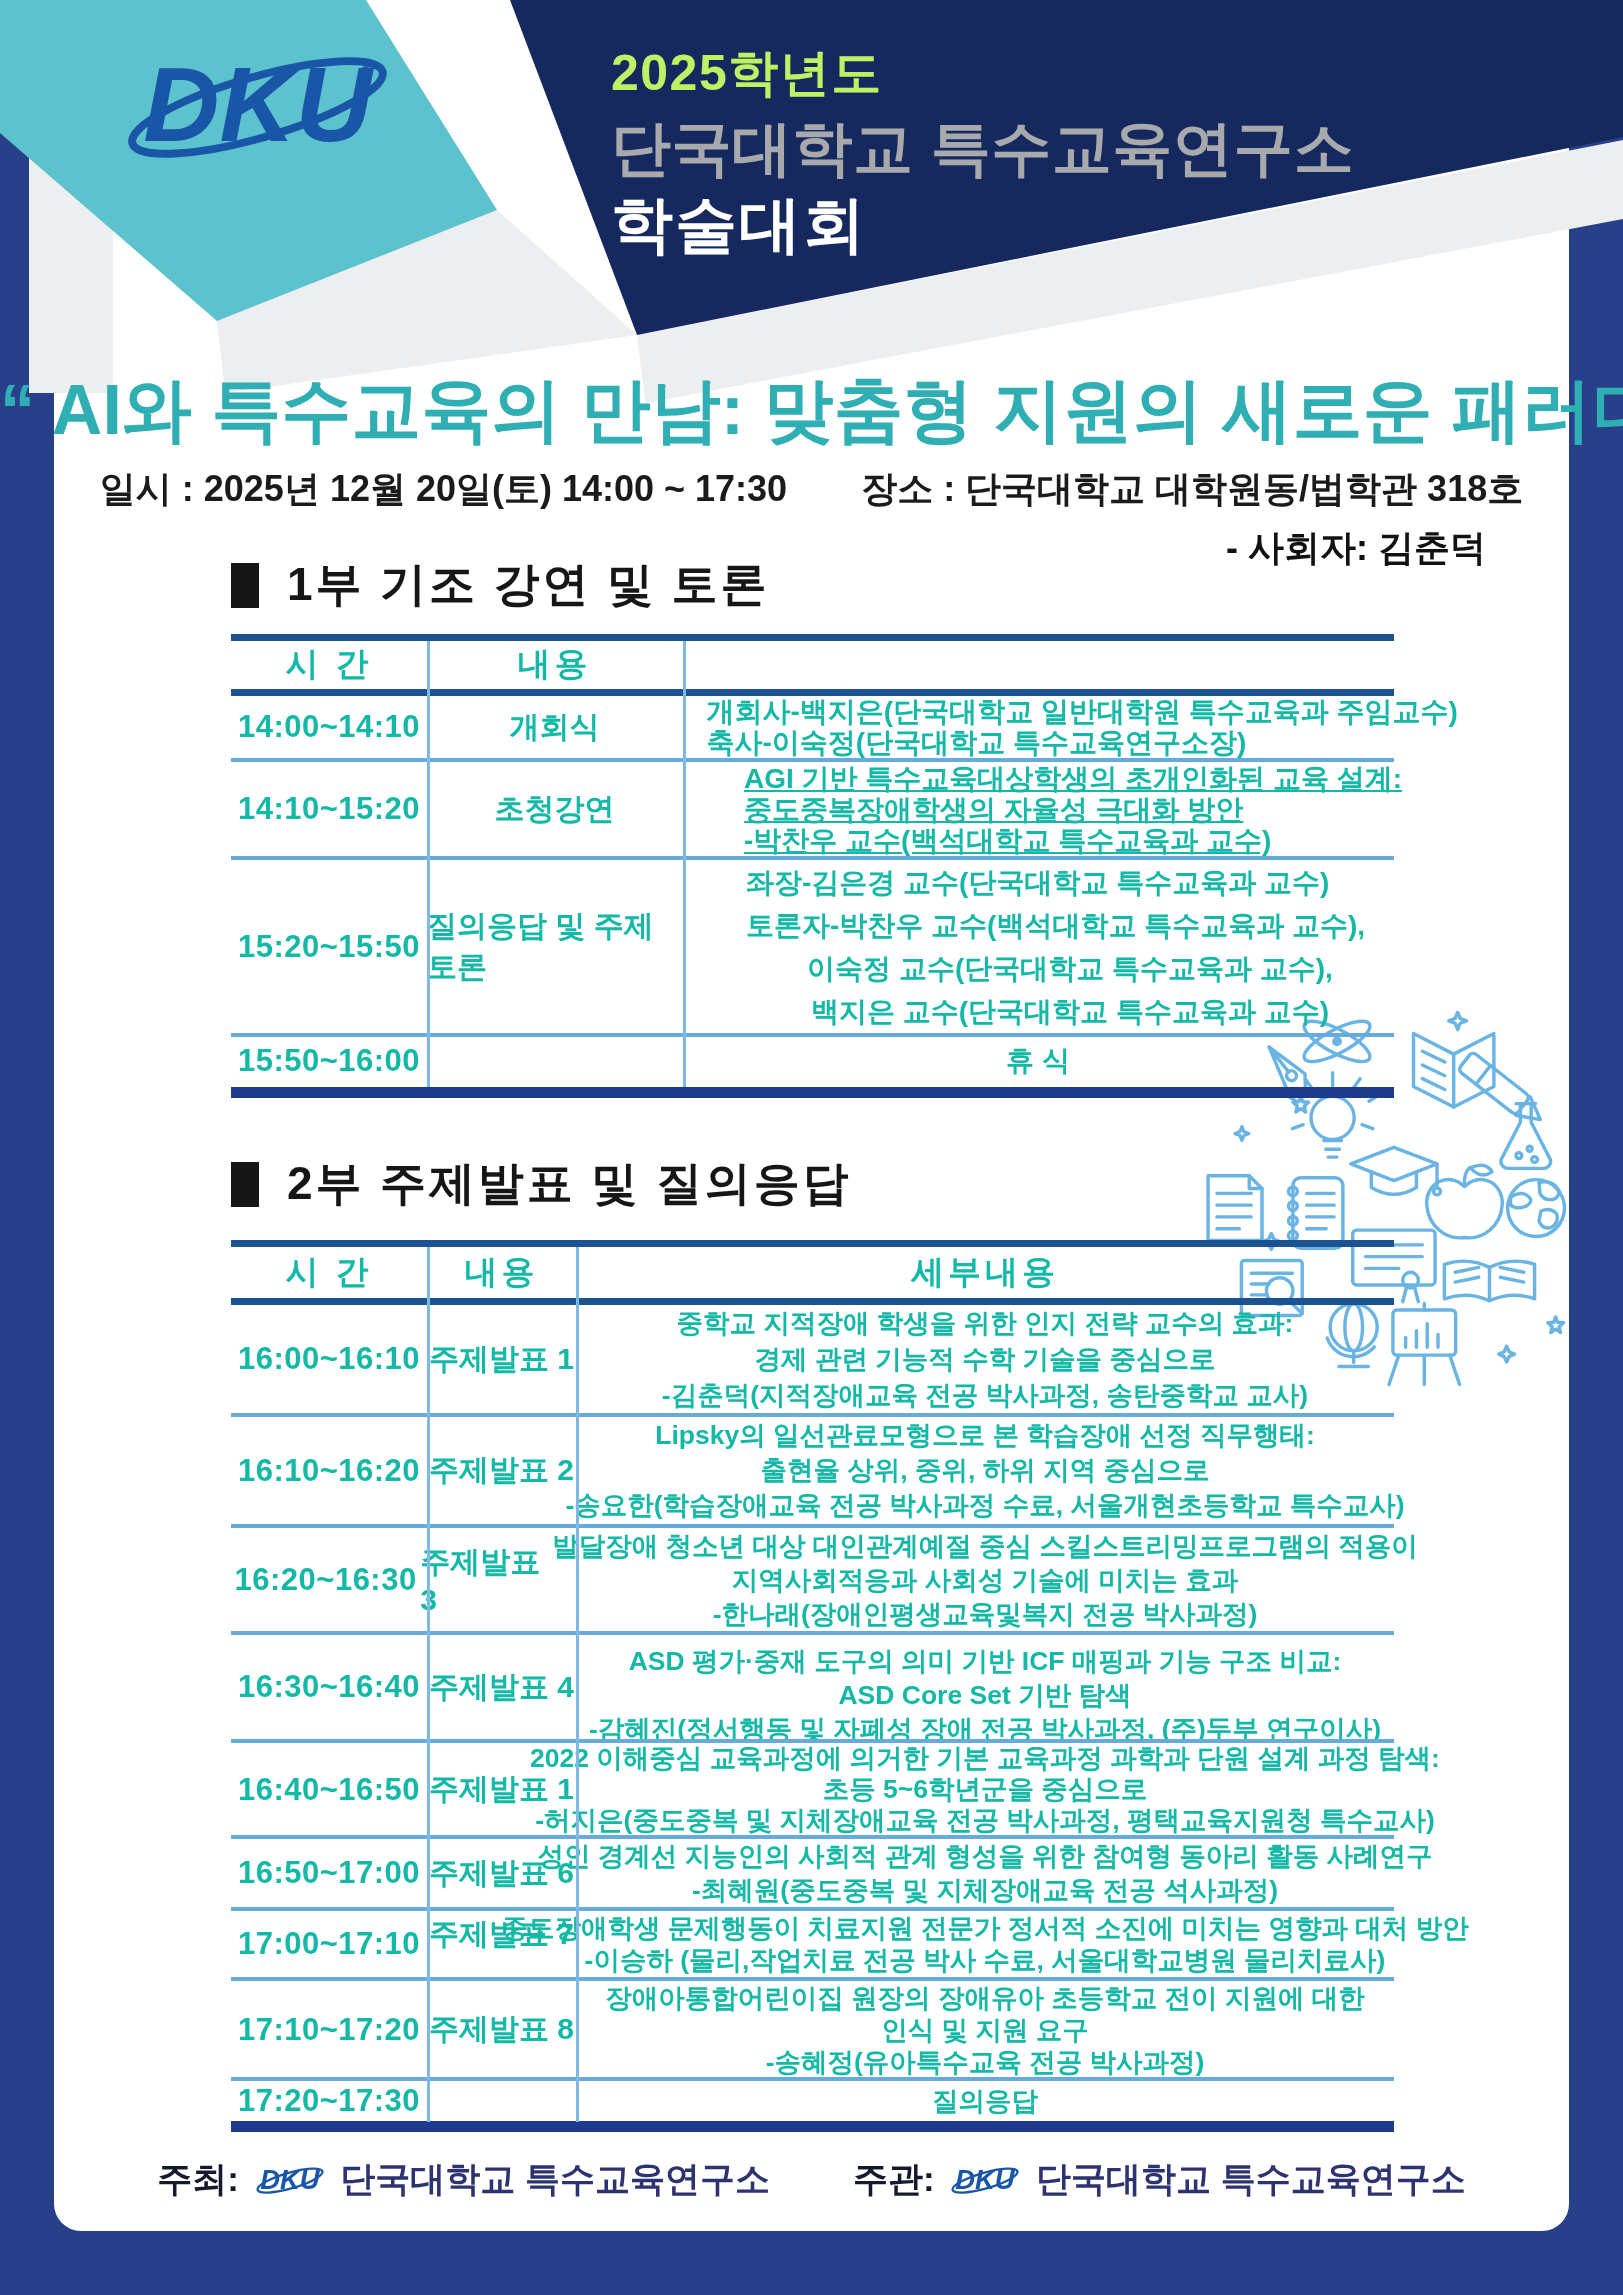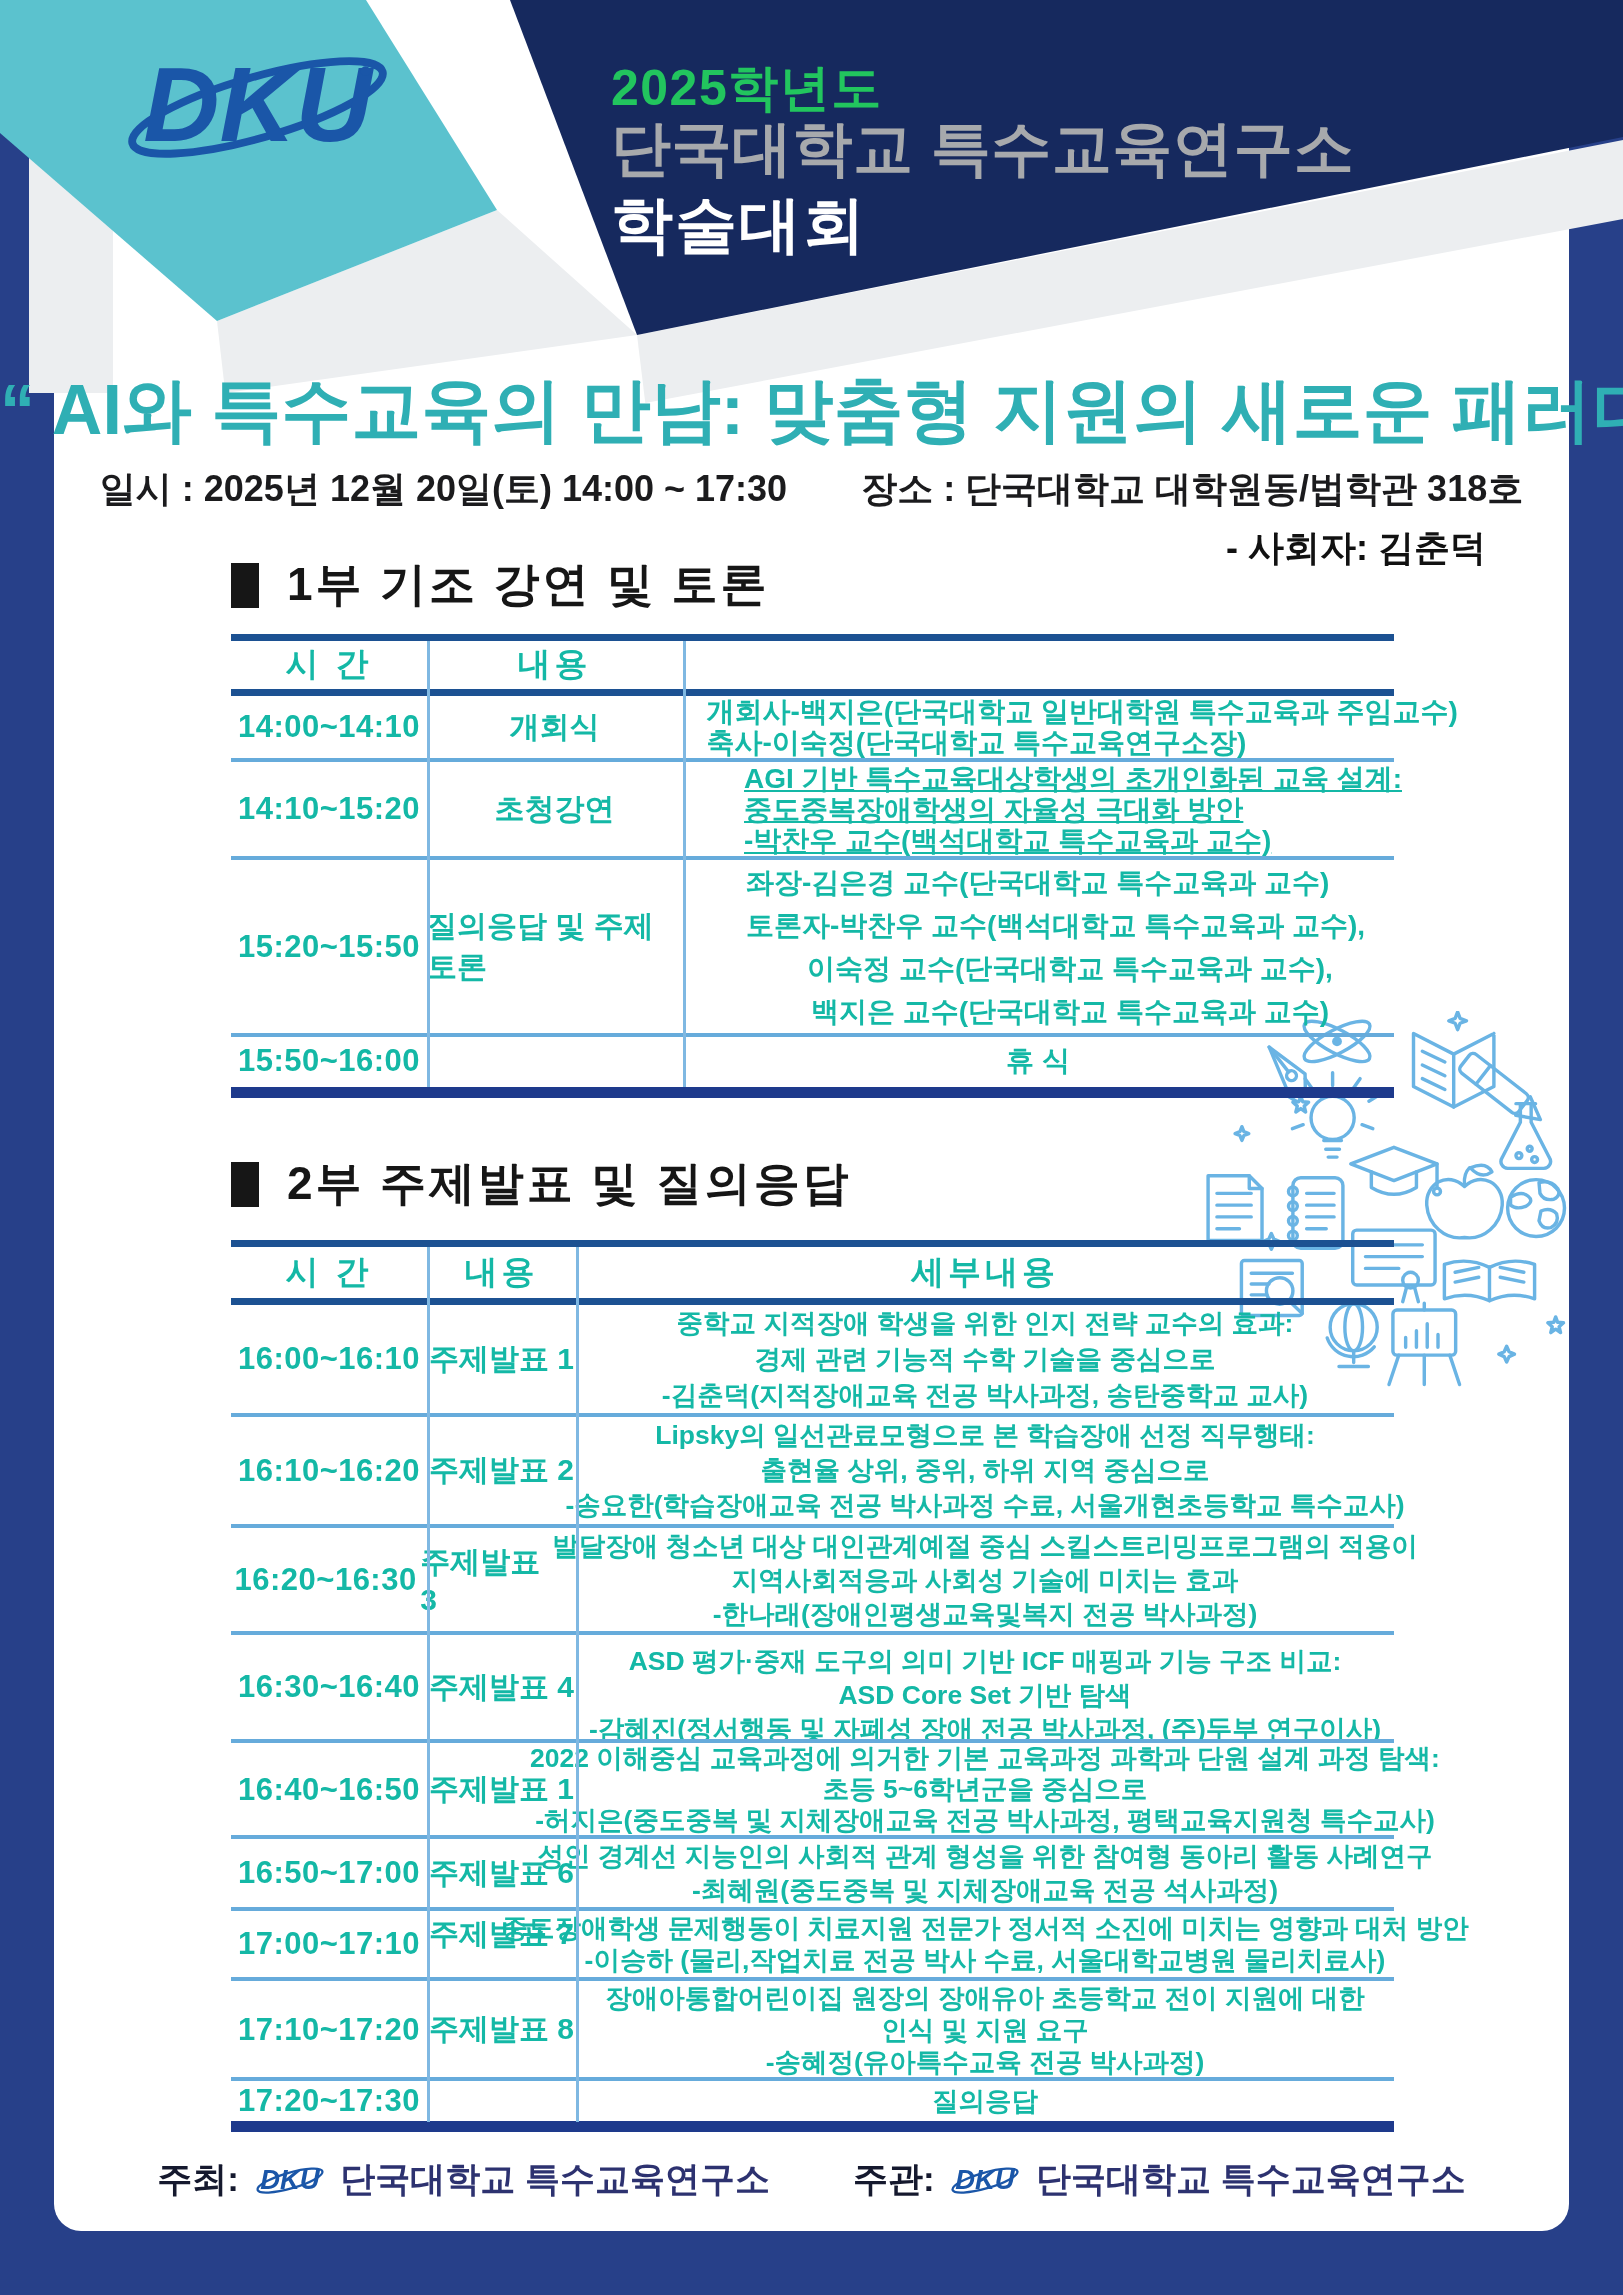--- a/index.html
+++ b/index.html
@@ -11,21 +11,21 @@
   #wash-right{left:637px;top:140px;width:986px;height:263px;
       clip-path:polygon(0px 195px,986px 0px,986px 79px,8.3px 263px);}
   #wash-left-band{left:28.5px;top:133px;width:84px;height:260px;}
   #wash-teal-shadow{left:217px;top:210px;width:420px;height:183px;
       clip-path:polygon(0px 111px,280px 0px,420px 125px,8.3px 183px);}
   .teal-shape{position:absolute;left:0;top:0;width:540px;height:344px;background:#5bc2ce;
       clip-path:polygon(0 0,366px 0,497px 210px,217px 321px,0 133px);z-index:4;}
   .navy-shape{position:absolute;left:0;top:0;width:1623px;height:344px;background:#16295e;
       clip-path:polygon(510px 0,1623px 0,1623px 137px,637px 335px);z-index:4;}
   .hdr-text{position:absolute;left:611px;z-index:5;font-weight:800;white-space:nowrap;}
-  #hdr-year{top:55px;font-size:50px;color:#22c55e;letter-spacing:1.5px;}
+  #hdr-year{top:40px;font-size:50px;color:#bef264;letter-spacing:1.5px;}
   #hdr-org{top:109px;font-size:60px;color:#a7a9ac;letter-spacing:0.5px;}
   #hdr-event{top:183px;font-size:62px;color:#ffffff;letter-spacing:2px;}
   #dku-logo{position:absolute;left:115px;top:23.6px;z-index:5;}
   .main-title{position:absolute;left:0;top:364px;width:1623px;text-align:center;z-index:3;
       font-size:70px;font-weight:800;color:#2fafb4;white-space:nowrap;}
   .info-row{position:absolute;left:0;top:465px;width:1623px;display:flex;justify-content:center;
       gap:74px;z-index:3;font-size:36px;font-weight:800;color:#1b1b1d;white-space:nowrap;}
   .moderator{position:absolute;top:524px;right:137px;z-index:3;font-size:36px;font-weight:800;color:#111;}
   .section-heading{position:absolute;left:231px;z-index:3;display:flex;align-items:center;}
   .section-square{display:inline-block;width:27.5px;height:45px;background:#161616;margin-right:28.5px;}

